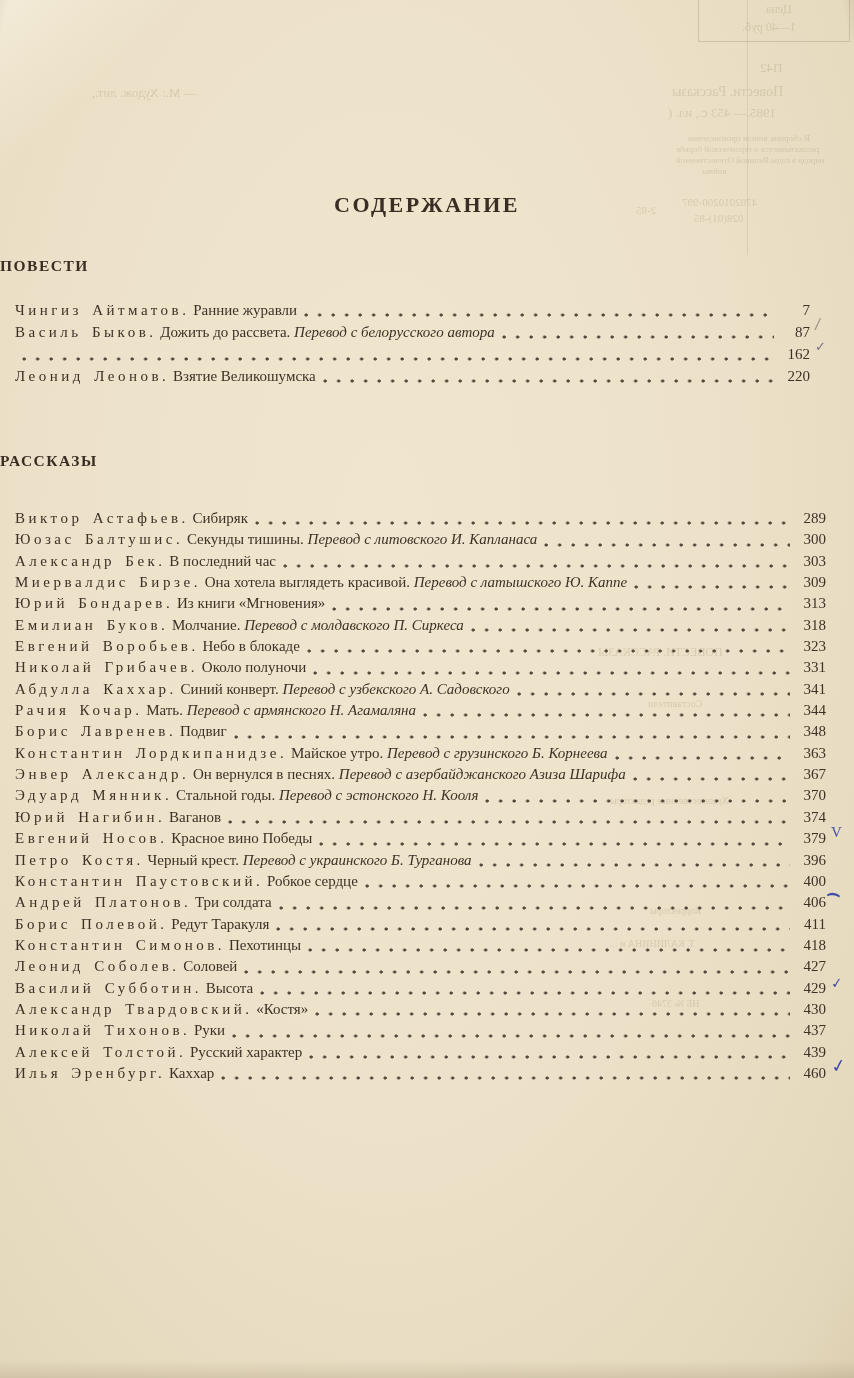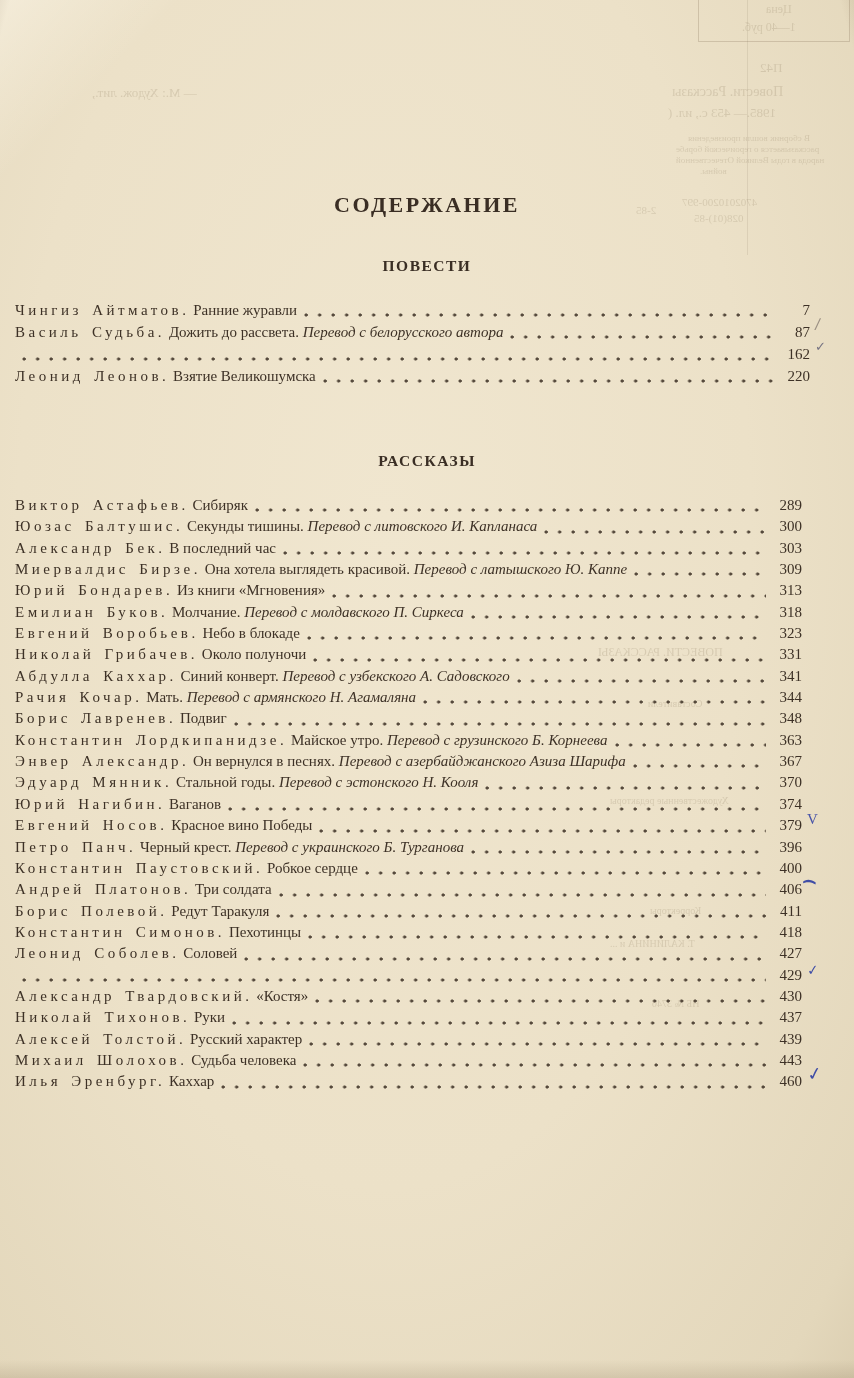--- a/index.html
+++ b/index.html
@@ -38,21 +38,21 @@
     border:1px solid rgba(108,88,62,.22); filter:blur(0.3px);
   }
   .doc-title {
     position:absolute; left:0; top:192px; width:854px;
     text-align:center; margin:0;
     font-size:22px; font-weight:bold; letter-spacing:2.5px;
     color:#3a2e24;
   }
   .section-heading {
     position:absolute; left:0; width:854px;
-    text-align:center; margin:0;
+    margin:0;
     font-size:15.5px; font-weight:bold; letter-spacing:1.5px;
     color:#3a2e24;
   }
   .sec-rows { position:absolute; left:0; width:854px; }
   .toc-row {
     display:flex; align-items:flex-end;
     white-space:nowrap; overflow:visible;
     font-size:15px; line-height:var(--rh);
     padding-left:15px;
   }
@@ -116,21 +116,21 @@
   <div class="toc-row">
     <span class="row-text"><span class="author">Чингиз Айтматов.</span><span class="title"> Ранние журавли</span></span>
     <span class="dots"></span>
     <span class="pagewrap">
       <span class="pagenum">7</span>
     </span>
   </div>
 
 
   <div class="toc-row">
-    <span class="row-text"><span class="author">Василь Судьба.</span><span class="title"> Дожить до рассвета.</span><span class="trans"> Перевод с белорусского автора</span></span>
+    <span class="row-text"><span class="author">Василь Быков.</span><span class="title"> Дожить до рассвета.</span><span class="trans"> Перевод с белорусского автора</span></span>
     <span class="dots"></span>
     <span class="pagewrap">
       <span class="pagenum">87</span>
     <span class="mark mark-pencil-slash">/</span>
         </span>
   </div>
 
   <div class="toc-row">
     <span class="dots"></span>
     <span class="pagewrap">
@@ -142,21 +142,21 @@
   <div class="toc-row">
     <span class="row-text"><span class="author">Леонид Леонов.</span><span class="title"> Взятие Великошумска</span></span>
     <span class="dots"></span>
     <span class="pagewrap">
       <span class="pagenum">220</span>
     </span>
   </div>
 </div>
 
   <h2 class="section-heading" style="top:452px;">РАССКАЗЫ</h2>
-  <div class="sec-rows" id="rows-1" style="top:495px; --rh:21.35px; padding-right:52px; box-sizing:border-box;">
+  <div class="sec-rows" id="rows-1" style="top:508px; --rh:21.35px; padding-right:28px; box-sizing:border-box;">
   <div class="toc-row">
     <span class="row-text"><span class="author">Виктор Астафьев.</span><span class="title"> Сибиряк</span></span>
     <span class="dots"></span>
     <span class="pagewrap">
       <span class="pagenum">289</span>
     </span>
   </div>
 
   <div class="toc-row">
     <span class="row-text"><span class="author">Юозас Балтушис.</span><span class="title"> Секунды тишины.</span><span class="trans"> Перевод с литовского И. Капланаса</span></span>
@@ -273,21 +273,21 @@
   <div class="toc-row">
     <span class="row-text"><span class="author">Евгений Носов.</span><span class="title"> Красное вино Победы</span></span>
     <span class="dots"></span>
     <span class="pagewrap">
       <span class="pagenum">379</span>
     <span class="mark mark-blue-v">V</span>
         </span>
   </div>
 
   <div class="toc-row">
-    <span class="row-text"><span class="author">Петро Панч.</span><span class="title"> Черный крест.</span><span class="trans"> Перевод с украинского Б. Турганова</span></span>
+    <span class="row-text"><span class="author">Петро Костя.</span><span class="title"> Черный крест.</span><span class="trans"> Перевод с украинского Б. Турганова</span></span>
     <span class="dots"></span>
     <span class="pagewrap">
       <span class="pagenum">396</span>
     </span>
   </div>
 
   <div class="toc-row">
     <span class="row-text"><span class="author">Константин Паустовский.</span><span class="title"> Робкое сердце</span></span>
     <span class="dots"></span>
     <span class="pagewrap">
@@ -322,20 +322,21 @@
 
   <div class="toc-row">
     <span class="row-text"><span class="author">Леонид Соболев.</span><span class="title"> Соловей</span></span>
     <span class="dots"></span>
     <span class="pagewrap">
       <span class="pagenum">427</span>
     </span>
   </div>
 
   <div class="toc-row">
+    <span class="row-text"><span class="author">Василий Субботин.</span><span class="title"> Высота</span></span>
     <span class="dots"></span>
     <span class="pagewrap">
       <span class="pagenum">429</span>
     <span class="mark mark-blue-check">✓</span>
         </span>
   </div>
 
   <div class="toc-row">
     <span class="row-text"><span class="author">Александр Твардовский.</span><span class="title"> «Костя»</span></span>
     <span class="dots"></span>
@@ -353,27 +354,20 @@
   </div>
 
   <div class="toc-row">
     <span class="row-text"><span class="author">Алексей Толстой.</span><span class="title"> Русский характер</span></span>
     <span class="dots"></span>
     <span class="pagewrap">
       <span class="pagenum">439</span>
     </span>
   </div>
 
-  <div class="toc-row">
-    <span class="row-text"><span class="author">Михаил Шолохов.</span><span class="title"> Судьба человека</span></span>
-    <span class="dots"></span>
-    <span class="pagewrap">
-      <span class="pagenum">443</span>
-    </span>
-  </div>
 
   <div class="toc-row">
     <span class="row-text"><span class="author">Илья Эренбург.</span><span class="title"> Каххар</span></span>
     <span class="dots"></span>
     <span class="pagewrap">
       <span class="pagenum">460</span>
     <span class="mark mark-blue-check-big">✓</span>
         </span>
   </div>
 </div>

